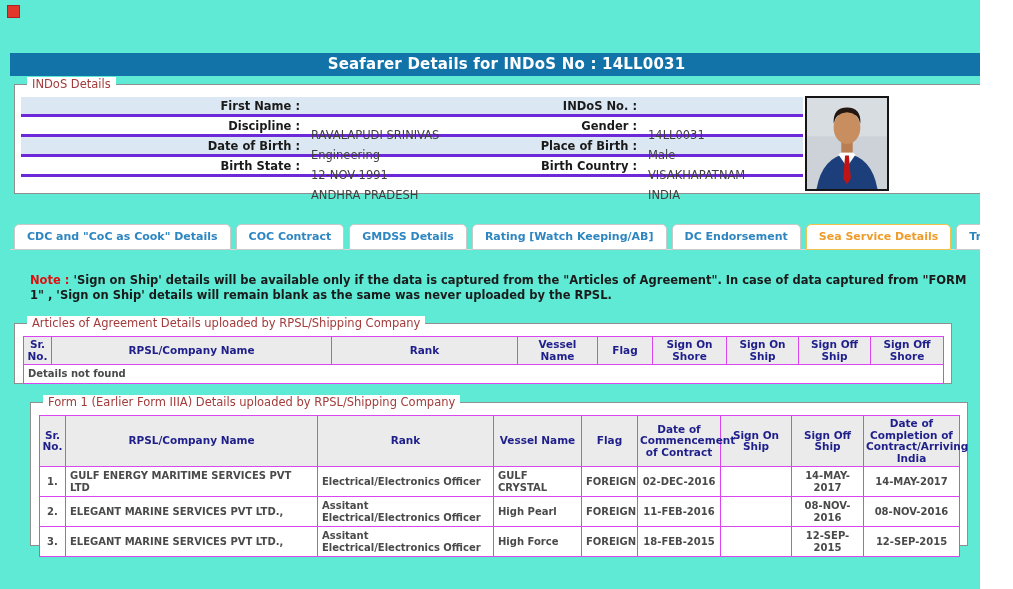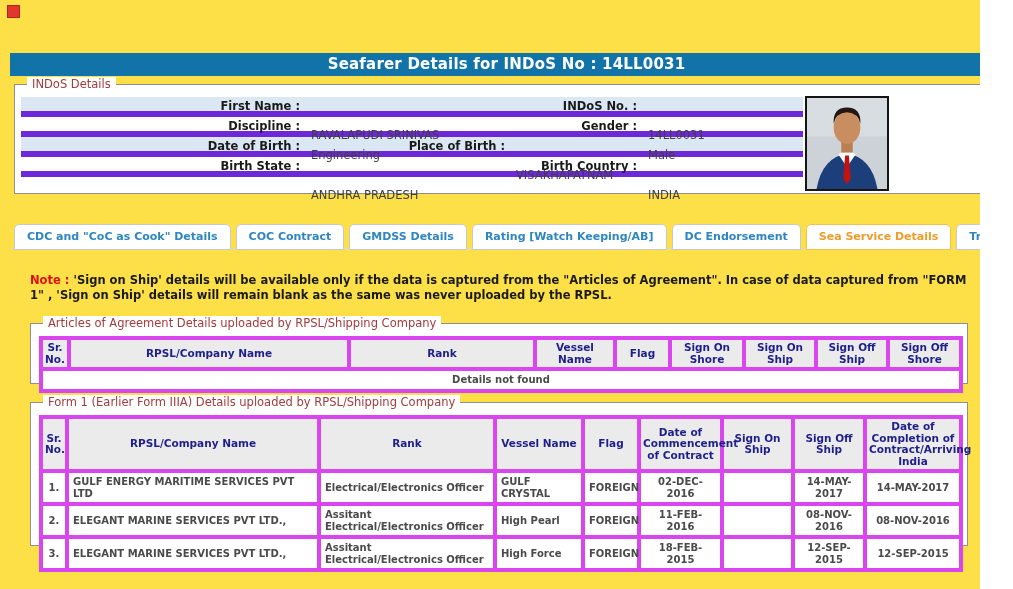--- a/index.html
+++ b/index.html
@@ -1,35 +1,35 @@
 <!DOCTYPE html>
 <html><head>
 <meta charset="utf-8">
 <style>
   * { margin:0; padding:0; box-sizing:border-box; }
   html,body { background:#ffffff; }
   body { font-family:"DejaVu Sans","Liberation Sans",sans-serif; }
-  .page { position:relative; width:980px; height:589px; background:#fde047; overflow:hidden; }
+  .page { position:relative; width:980px; height:589px; background:#5eead4; overflow:hidden; }
 
   .broken-img { position:absolute; left:7px; top:5px; width:13px; height:13px;
     background:#e2382c; border:1px solid #b0221a; }
 
   .titlebar { position:absolute; left:10px; top:53px; width:993px; height:23px;
     background:#1173a7; color:#fff; font-weight:bold; font-size:15px;
     text-align:center; line-height:23px; letter-spacing:.2px; }
 
   .fs { position:absolute; border:1px solid #8f8f8f; background:#fff; }
   .fs .legend { position:absolute; top:-8px; left:12px; background:#fff; padding:0 5px;
     color:#a33b3b; font-weight:normal; font-size:11.5px; white-space:nowrap; }
 
   
   .fs-indos { left:14px; top:84px; width:986px; height:110px; }
   .detail-rows { position:absolute; left:6px; top:12px; width:782px; }
   .drow { display:grid; grid-template-columns:288px 205px 132px 1fr; height:20px;
-    line-height:19px; font-size:11.5px; border-bottom:6px solid #6d28d9; }
+    line-height:19px; font-size:11.5px; border-bottom:3px solid #6d28d9; }
   .drow.stripe { background:#dbe8f4; }
   .dlabel { text-align:right; font-weight:bold; color:#1a1a1a; padding-right:9px; white-space:nowrap; }
   .dvalue { text-align:left; color:#3f3f3f; padding-left:2px; white-space:nowrap;margin-top:29px; }
 
   .photo { position:absolute; left:805px; top:96px; width:84px; height:95px;
     border:2px solid #151515; background:#ccd2d7; }
   .photo svg { display:block; width:100%; height:100%; }
 
   
   .tabline { position:absolute; left:10px; top:249px; width:993px; height:1px; background:#d8d8d8; }
@@ -43,32 +43,32 @@
   .scroll-track { position:absolute; left:1004px; top:225px; width:9px; height:364px;
     background:#f3f3f3; border-left:1px solid #d7d7d7; }
   .scroll-thumb { position:absolute; left:1px; top:2px; width:7px; height:34px; background:#cfcfcf; }
 
   
   .note { position:absolute; left:30px; top:273px; width:952px; font-size:11.5px;
     font-weight:bold; color:#1a1a1a; line-height:14.5px; }
   .note .red { color:#e10e0e;margin-top:32px; }
 
   
-  .fs-aoa { left:30px; top:323px; width:938px; height:61px; }
+  .fs-aoa { left:14px; top:323px; width:938px; height:61px; }
   .fs-form1 { left:30px; top:402px; width:938px; height:144px; }
   table.grid { border-collapse:collapse; position:absolute; left:8px; top:12px; width:920px;
     table-layout:fixed; }
-  table.grid th, table.grid td { border:4px solid #d946ef; }
+  table.grid th, table.grid td { border:1px solid #d946ef; }
   table.grid th { background:#ebebeb; color:#1f1f8c; font-weight:bold; font-size:10.5px;
     text-align:center; padding:2px 2px; line-height:11.5px; }
   table.grid td { font-size:10px; font-weight:bold; color:#4a4a4a; padding:3px 4px;
     line-height:11.5px; background:#fff; }
   td.c { text-align:center; }
   td.l { text-align:left; padding-left:6px; }
-  .empty-row td { color:#e10e0e; font-size:11px; text-align:center; padding:2px; }
+  .empty-row td { color:#e10e0e; font-size:11px; text-align:left; padding:2px; }
 </style>
 </head>
 <body>
 
 <div class="page">
 
   <div class="broken-img"></div>
 
   <div class="titlebar">Seafarer Details for INDoS No : 14LL0031</div>
 
@@ -82,20 +82,21 @@
         <span class="dvalue">14LL0031</span>
       </div>
       <div class="drow">
         <span class="dlabel">Discipline :</span>
         <span class="dvalue">Engineering</span>
         <span class="dlabel">Gender :</span>
         <span class="dvalue">Male</span>
       </div>
       <div class="drow stripe">
         <span class="dlabel">Date of Birth :</span>
+        <span class="dvalue">12-NOV-1991</span>
         <span class="dlabel">Place of Birth :</span>
         <span class="dvalue">VISAKHAPATNAM</span>
       </div>
       <div class="drow">
         <span class="dlabel">Birth State :</span>
         <span class="dvalue">ANDHRA PRADESH</span>
         <span class="dlabel">Birth Country :</span>
         <span class="dvalue">INDIA</span>
       </div>
     </div>

